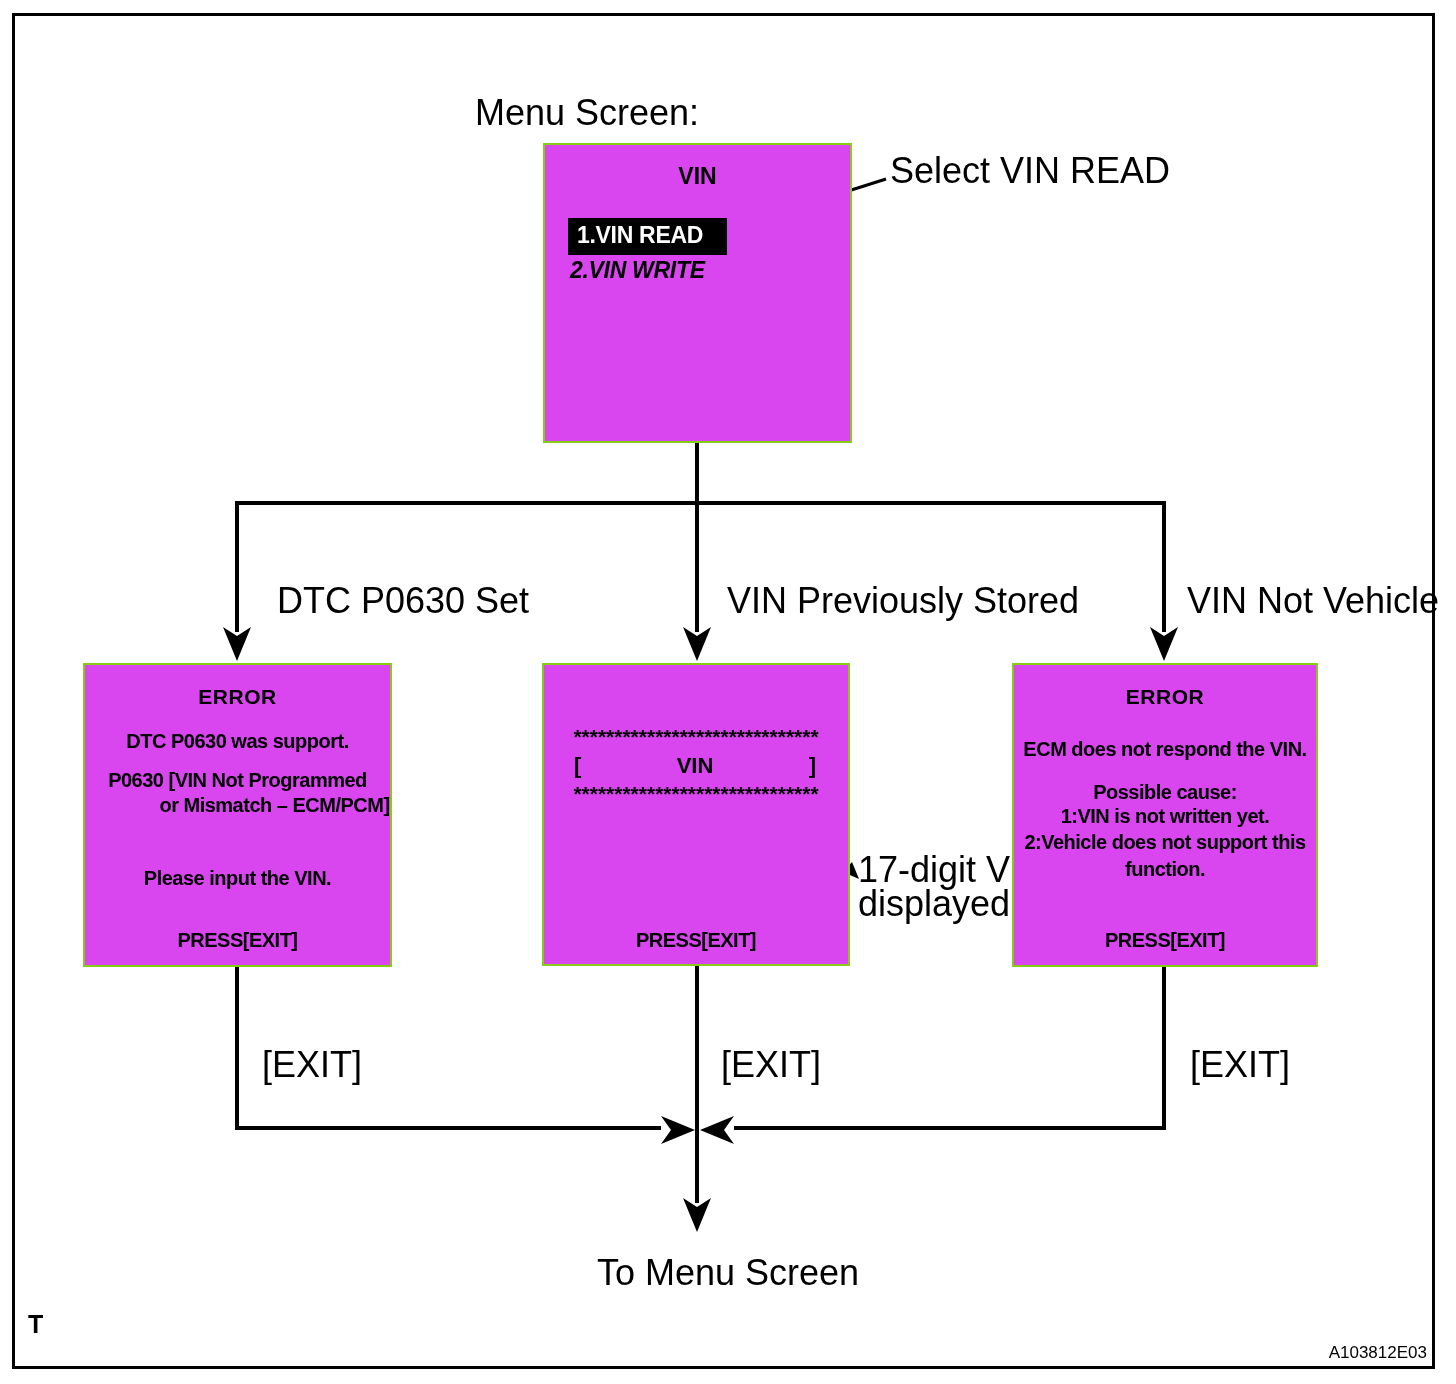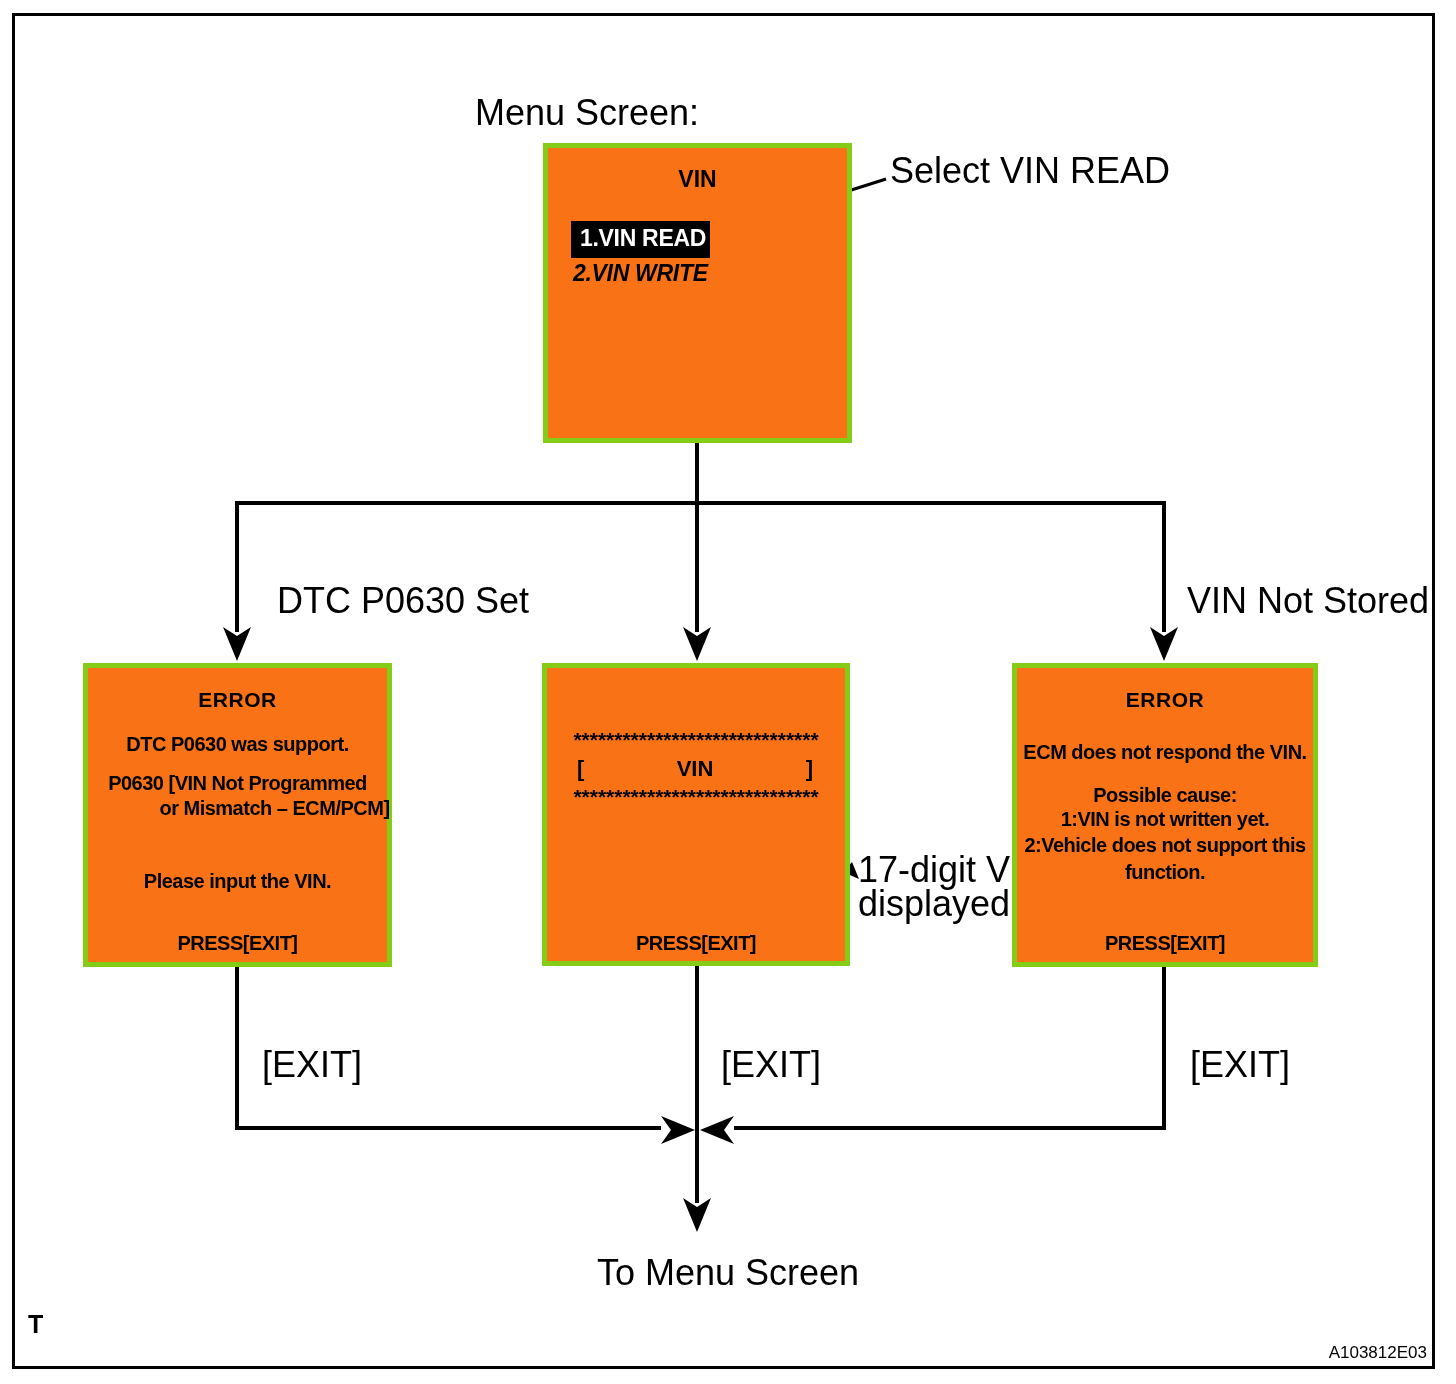--- a/index.html
+++ b/index.html
@@ -7,29 +7,29 @@
     position:relative;width:1456px;height:1384px;background:#ffffff;
     font-family:"Liberation Sans",sans-serif;color:#000;overflow:hidden;
   }
   .abs{position:absolute;}
   .frame{
     left:12px;top:13px;width:1423px;height:1356px;
     border:3px solid #000;box-sizing:border-box;
   }
   .label{font-size:36px;line-height:30px;color:#000;white-space:nowrap;}
   .screenbox{
-    border:5px solid #84cc16;box-sizing:border-box;background:#f97316;
+    border:2px solid #84cc16;box-sizing:border-box;background:#d946ef;
   }
   .scr{font-weight:bold;font-size:20px;line-height:24px;letter-spacing:-0.5px;
        width:100%;text-align:center;white-space:nowrap;}
   .scr-title{font-weight:bold;font-size:21px;letter-spacing:0.5px;}
   .menu-title{font-weight:bold;font-size:23px;width:100%;text-align:center;}
   .menu-item-sel{
     background:#000;color:#fff;font-weight:bold;font-size:23px;
-    padding:4px 4px 6px 9px;white-space:nowrap;display:inline-block;letter-spacing:-0.3px;
+    padding:4px 24px 6px 9px;white-space:nowrap;display:inline-block;letter-spacing:-0.3px;
   }
   .menu-item{font-weight:bold;font-size:23px;white-space:nowrap;letter-spacing:-0.3px;font-style:italic;}
   .stars{font-weight:bold;font-size:21px;letter-spacing:0px;width:100%;text-align:center;white-space:nowrap;}
   .vinrow{display:flex;justify-content:space-between;box-sizing:border-box;
           padding:0 32px 0 30px;font-weight:bold;font-size:22px;width:100%;}
   svg{position:absolute;left:0;top:0;pointer-events:none;}
   .small{font-size:17px;}
   .tmark{font-weight:bold;font-size:25px;}
 </style>
 </head>
@@ -68,21 +68,22 @@
 
   <div class="abs screenbox" style="left:543px;top:143px;width:309px;height:300px;">
     <div class="abs menu-title" style="top:18px;left:0;">VIN</div>
     <div class="abs menu-item-sel" style="left:23px;top:73px;">1.VIN READ</div>
     <div class="abs menu-item" style="left:25px;top:112px;">2.VIN WRITE</div>
   </div>
 
   <div class="abs label" style="left:890px;top:156px;">Select VIN READ</div>
 
   <div class="abs label" style="left:277px;top:586px;">DTC P0630 Set</div>
-  <div class="abs label" style="left:1187px;top:586px;">VIN Not Stored</div>
+  <div class="abs label" style="left:727px;top:586px;">VIN Previously Stored</div>
+  <div class="abs label" style="left:1187px;top:586px;">VIN Not Vehicle</div>
 
   <div class="abs screenbox" style="left:83px;top:663px;width:309px;height:304px;">
     <div class="abs scr scr-title" style="top:20px;left:0;">ERROR</div>
     <div class="abs scr" style="top:64px;left:0;">DTC P0630 was support.</div>
     <div class="abs scr" style="top:103px;left:0;">P0630  [VIN Not Programmed</div>
     <div class="abs scr" style="top:128px;left:0;margin-left:37px;">or Mismatch – ECM/PCM]</div>
     <div class="abs scr" style="top:201px;left:0;">Please input the VIN.</div>
     <div class="abs scr" style="top:263px;left:0;">PRESS[EXIT]</div>
   </div>
 

